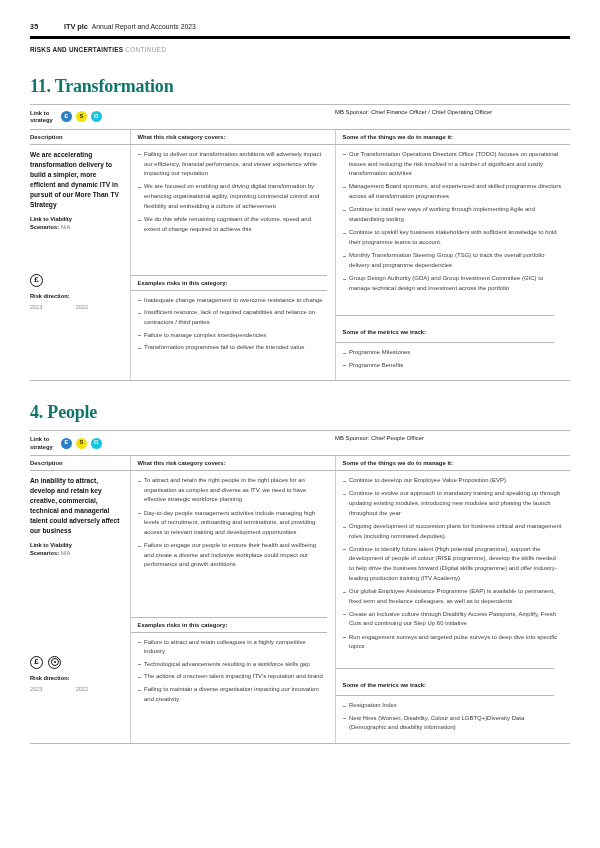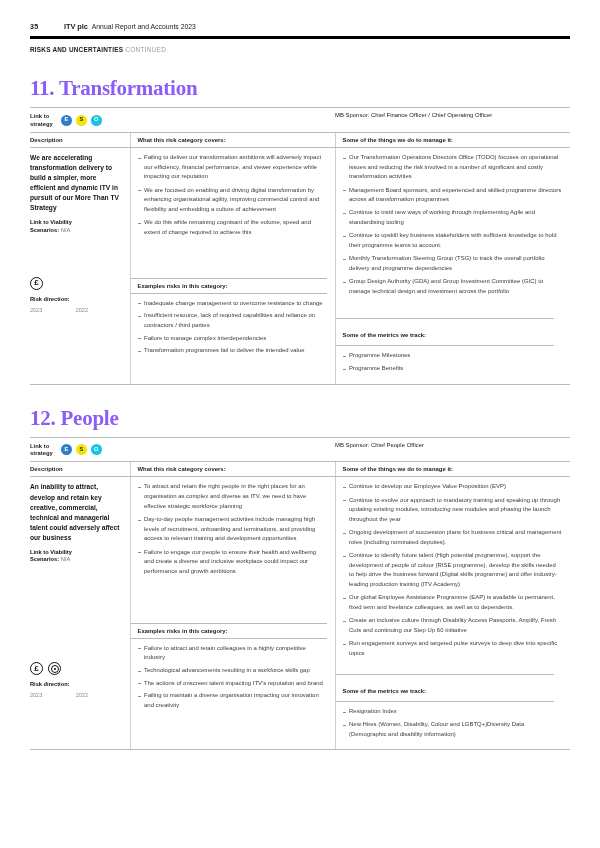--- a/index.html
+++ b/index.html
@@ -62,23 +62,23 @@
     margin-left: 2px;
   }
 
   
   .risk-block { margin-top: 24px; }
   .risk-block.second { margin-top: 22px; }
 
   .risk-title {
     font-family: "Liberation Serif", serif;
     font-weight: bold;
-    font-size: 21px;
+    font-size: 18px;
     letter-spacing: -0.012em;
-    color: #8b5cf6;
+    color: #0f766e;
     line-height: 1.05;
     margin-bottom: 8px;
   }
 
   .tbl {
     width: 100%;
     border-collapse: collapse;
     table-layout: fixed;
   }
   .tbl col.c1 { width: 100px; }
@@ -363,21 +363,21 @@
               <li>Transformation programmes fail to deliver the intended value</li>
             </ul>
           </td>
         </tr>
       </tbody>
     </table>
     <div style="border-top:0.7px solid #b9b9b9; width:100%"></div>
   </div>
 
   <div class="risk-block second">
-    <div class="risk-title">12. People</div>
+    <div class="risk-title">4. People</div>
 
     <table class="tbl">
       <colgroup>
           <col class="c1">
           <col class="c2">
           <col class="c3">
         </colgroup>
       <tbody>
         <tr class="strat-row hairline-top hairline-bot">
           <td colspan="2">

